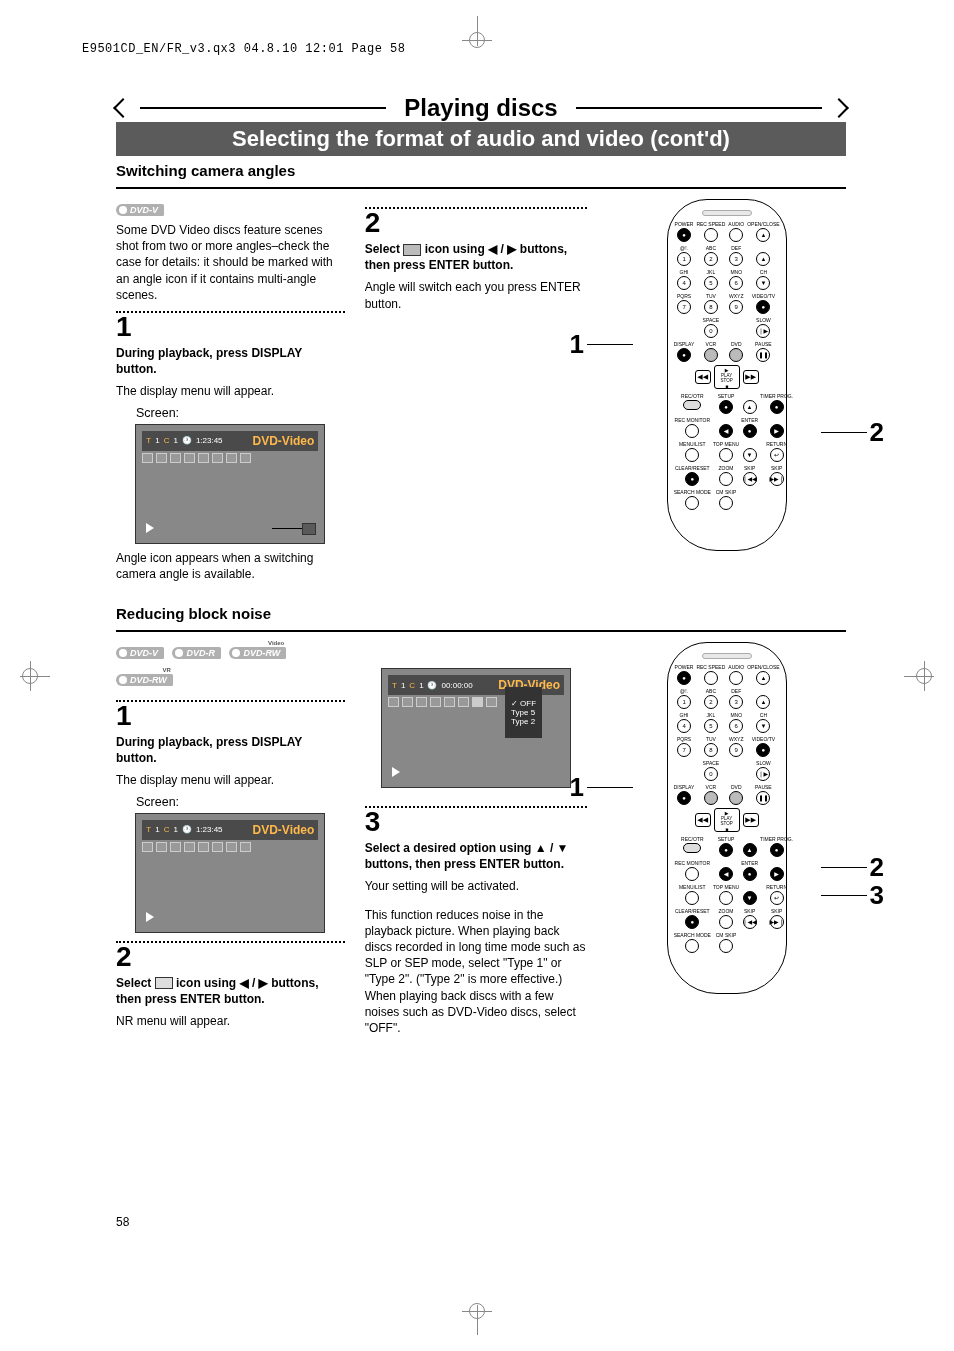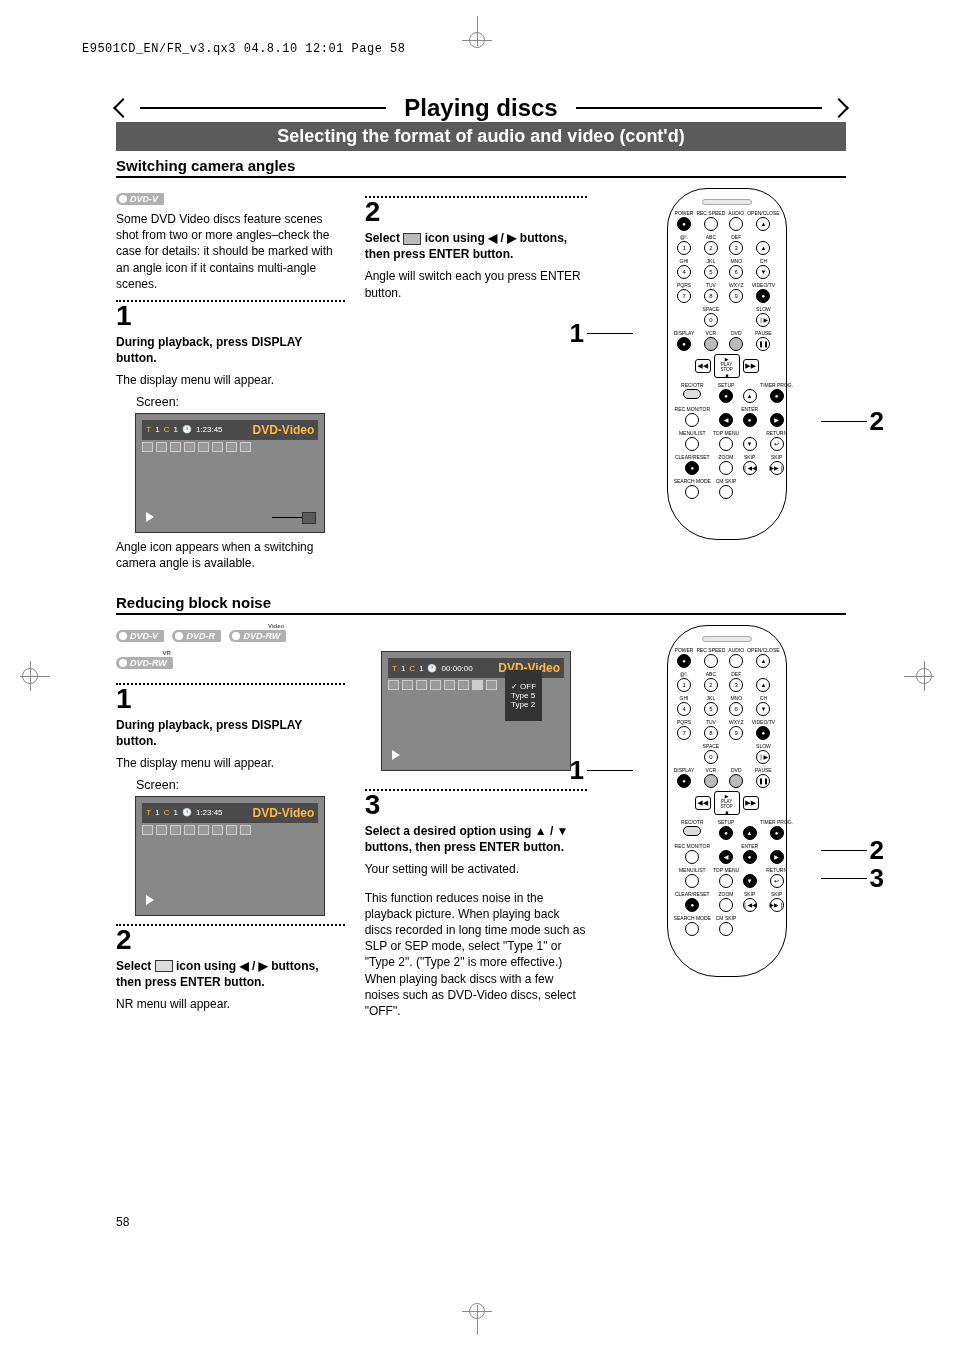--- a/index.html
+++ b/index.html
@@ -52,26 +52,26 @@
   }
   .title-chevron-left, .title-chevron-right {
     width:14px; height:14px; border:2px solid #000; border-top:none; border-right:none;
     transform: rotate(45deg);
   }
   .title-chevron-right { transform: rotate(-135deg); }
   .title-line { flex:1; height:2px; background:#000; }
   .page-title { font-size:24px; font-weight:bold; padding:0 8px;}
   .subtitle-bar {
     background:#5b5b5b; color:#fff; text-align:center;
-    font-size:18px; font-weight:bold; padding:4px 0;
+    font-size:22px; font-weight:bold; padding:4px 0;
     margin-bottom:6px;
   }
   .section-heading {
     font-size:15px; font-weight:bold; border-bottom:2px solid #000;
-    padding-bottom:2px; margin-bottom:10px;
+    padding-bottom:8px; margin-bottom:10px;
   }
   .columns { display:flex; gap:20px; }
   .col-left { width:230px; position:relative;}
   .col-mid { width:224px; position:relative;}
   .col-right { width:240px; position:relative;}
   p { font-size:12px; line-height:1.35; margin-bottom:6px;}
   .bold { font-weight:bold; }
   .dotted-sep { border-top:2px dotted #000; margin:8px 0 0 0;}
   .big-step { font-size:28px; font-weight:bold; line-height:1; margin-bottom:4px;}
   .screen-label { font-size:12.5px; margin-left:20px; margin-bottom:4px;}

